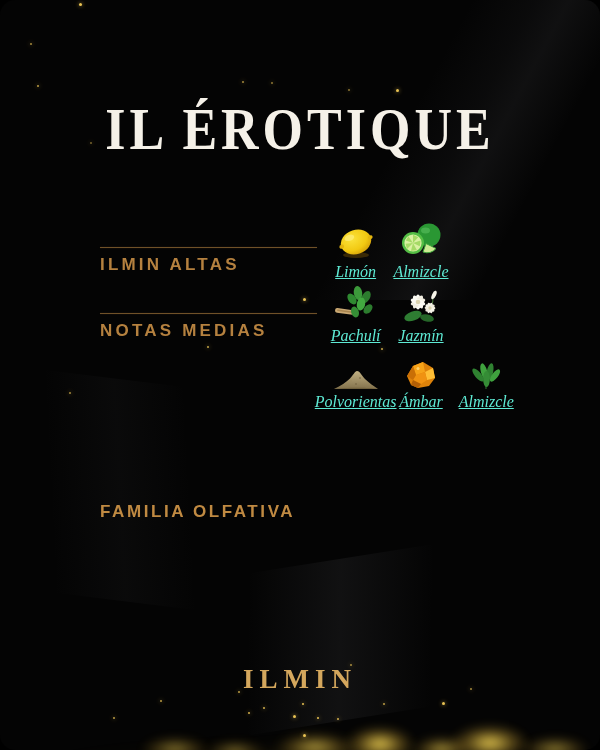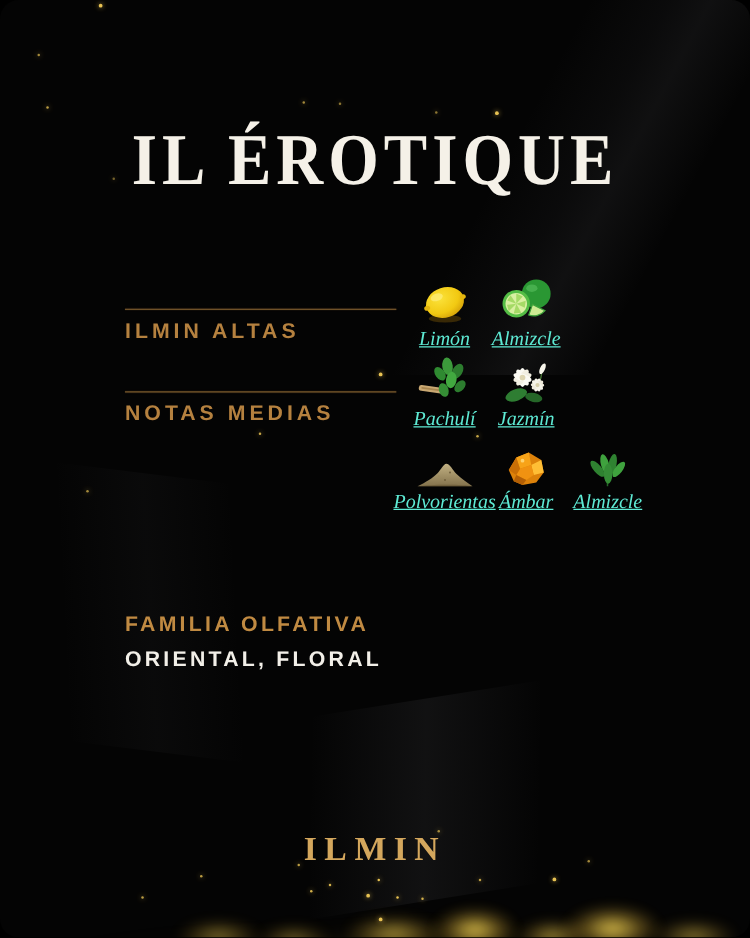--- a/index.html
+++ b/index.html
@@ -45,21 +45,21 @@
   
   .note-row{position:absolute; left:323px; width:196px; display:flex;}
   .nr-1{top:216px;} .nr-2{top:284px;} .nr-3{top:356px;}
   .note-cell{width:65.3px; display:flex; flex-direction:column; align-items:center;}
   .icon-box{display:flex; align-items:flex-end; justify-content:center; width:100%;}
   .nr-1 .icon-box{height:44px;} .nr-2 .icon-box{height:40px;} .nr-3 .icon-box{height:34px;}
   .note-name{
     margin-top:3px; font-family:"Liberation Serif","DejaVu Serif",serif;
     font-style:italic; font-size:16px; color:#5eead4; white-space:nowrap; line-height:18px;text-decoration:underline;}
   
-  .family{position:absolute; left:100px; top:490px;}
+  .family{position:absolute; left:100px; top:502px;text-align:center;}
   .family-heading{font-size:17px; font-weight:700; letter-spacing:2.6px; color:#c08a42; white-space:nowrap;}
   .family-value{margin-top:8px; font-size:17px; font-weight:700; letter-spacing:2.6px; color:#f2efe8; white-space:nowrap;}
   
   .brand{position:absolute; top:664px; left:0; width:100%; text-align:center;
     font-family:"Liberation Serif","DejaVu Serif",serif; font-weight:700;
     font-size:27px; letter-spacing:6px; color:#d4a75d;}
 </style>
 </head>
 <body>
 
@@ -213,21 +213,20 @@
           <ellipse cx="25" cy="13.5" rx="3" ry="7.4" fill="#3fa23e" transform="rotate(38 25 13.5)"></ellipse>
           <ellipse cx="16.5" cy="17" rx="3.4" ry="8" fill="#358c36"></ellipse>
         </svg>
       </div>
       <div class="note-name">Almizcle</div>
     </div>
   </div>
 
   <div class="family">
     <div class="family-heading">FAMILIA OLFATIVA</div>
-    <div class="family-value">ORIENTAL, FLORAL</div>
   </div>
 
   <div class="brand">ILMIN</div>
 
   <div class="glow"></div>
   <div class="blob" style="left:140px;width:70px;height:26px;opacity:.55"></div>
   <div class="blob" style="left:205px;width:60px;height:22px;opacity:.5"></div>
   <div class="blob" style="left:275px;width:80px;height:30px;opacity:.7"></div>
   <div class="blob" style="left:345px;width:70px;height:36px;opacity:.95"></div>
   <div class="blob" style="left:412px;width:60px;height:26px;opacity:.7"></div>

